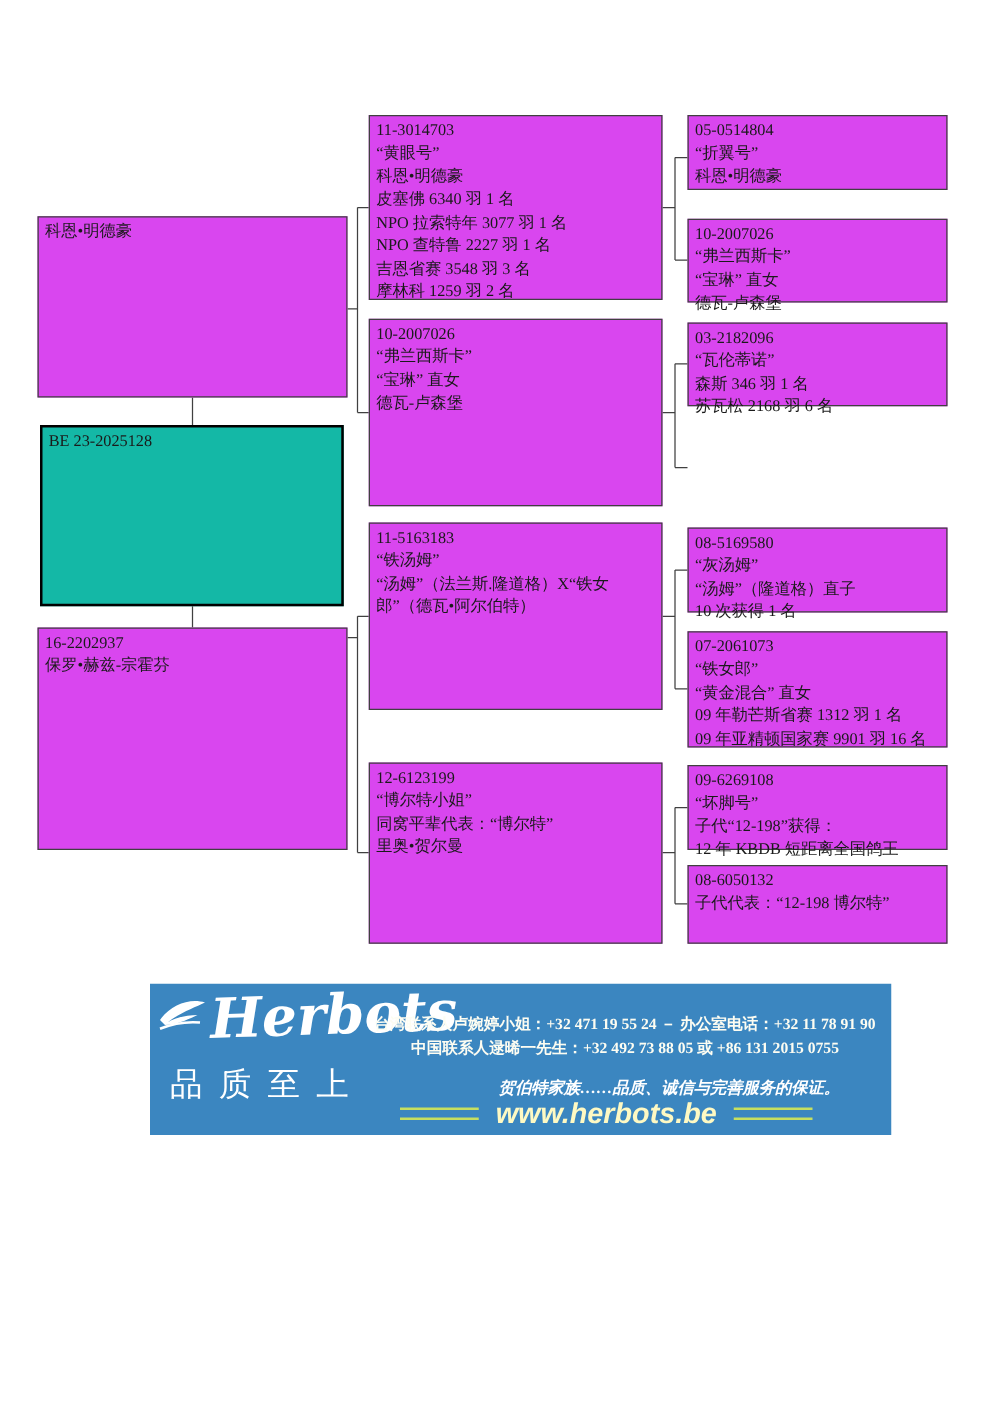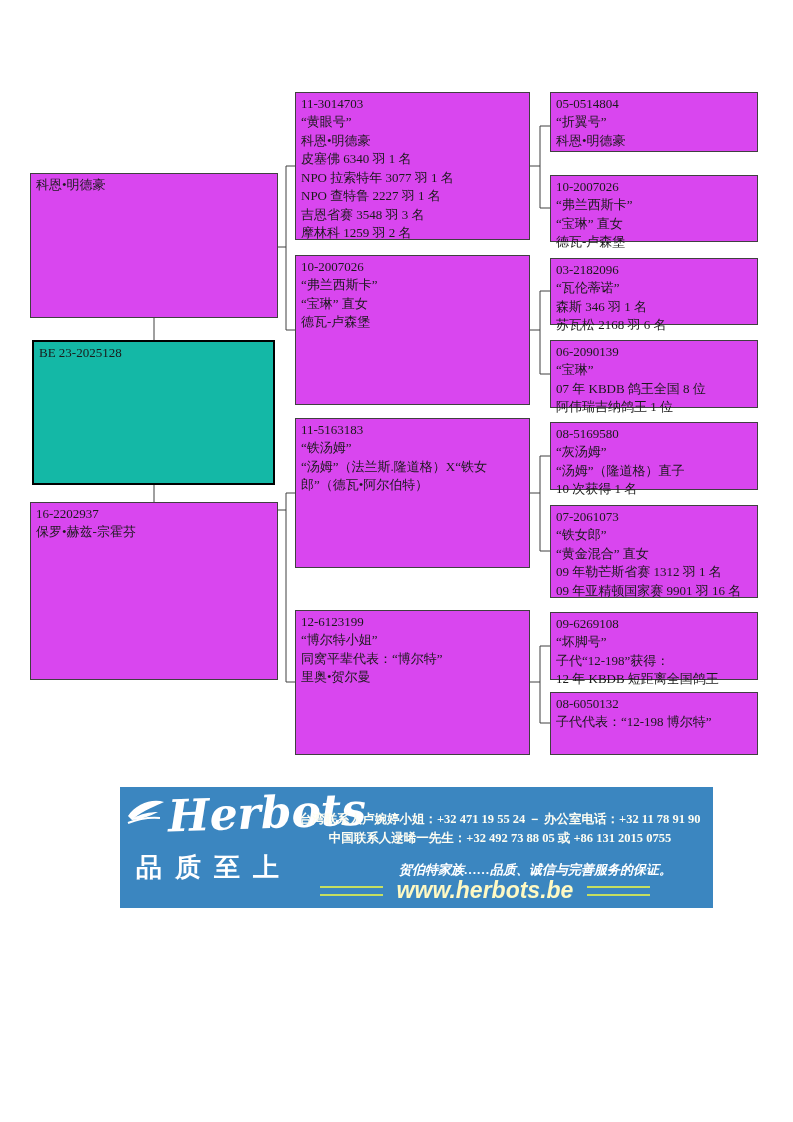--- a/index.html
+++ b/index.html
@@ -8,21 +8,21 @@
   .box{position:absolute;border:1px solid #404040;background:#d946ef;
        font-size:13px;line-height:1.42;padding:2px 5px;white-space:pre-wrap;
        color:#1a1a1a;box-sizing:border-box;}
   .box.subject{border:2px solid #000000;background:#14b8a6;}
   .connectors{position:absolute;left:0;top:0;pointer-events:none;}
   .banner{position:absolute;left:120px;top:787px;width:593px;height:121px;
           background:#3b86c0;color:#ffffff;box-sizing:border-box;}
   .logo-row{position:absolute;left:6px;top:4px;display:flex;align-items:center;}
   .logo-text{font-family:"DejaVu Serif","Liberation Serif",serif;font-style:italic;
              font-weight:bold;font-size:44px;color:#ffffff;line-height:1;transform:rotate(-2deg);}
-  .slogan{position:absolute;left:16px;top:63px;font-size:26px;font-weight:bold;
+  .slogan{position:absolute;left:16px;top:63px;font-size:26px;font-weight:normal;
           letter-spacing:13px;color:#ffffff;font-family:"Liberation Serif",serif;}
   .emails{position:absolute;left:178px;top:7px;width:412px;text-align:right;
           font-family:"Liberation Sans","DejaVu Sans",sans-serif;
           font-size:11px;font-weight:bold;color:#ffffff;}
   .contact{position:absolute;left:170px;width:420px;text-align:center;
            font-size:12.5px;font-weight:bold;color:#fdfdf2;
            font-family:"Liberation Serif",serif;}
   .contact.c1{top:24px;}
   .contact.c2{top:43px;}
   .tagline{position:absolute;left:238px;top:74px;width:355px;text-align:center;
@@ -79,24 +79,20 @@
 “折翼号”
 科恩•明德豪</div>
   <div class="box" style="left:550px;top:175px;width:208px;height:67px">10-2007026
 “弗兰西斯卡”
 “宝琳” 直女
 德瓦-卢森堡</div>
   <div class="box" style="left:550px;top:258px;width:208px;height:67px">03-2182096
 “瓦伦蒂诺”
 森斯 346 羽 1 名
 苏瓦松 2168 羽 6 名</div>
-  <div class="box" style="left:550px;top:340px;width:208px;height:68px">06-2090139
-“宝琳”
-07 年 KBDB 鸽王全国 8 位
-阿伟瑞吉纳鸽王 1 位</div>
   <div class="box" style="left:550px;top:422px;width:208px;height:68px">08-5169580
 “灰汤姆”
 “汤姆”（隆道格）直子
 10 次获得 1 名</div>
   <div class="box" style="left:550px;top:505px;width:208px;height:93px">07-2061073
 “铁女郎”
 “黄金混合” 直女
 09 年勒芒斯省赛 1312 羽 1 名
 09 年亚精顿国家赛 9901 羽 16 名</div>
   <div class="box" style="left:550px;top:612px;width:208px;height:68px">09-6269108

